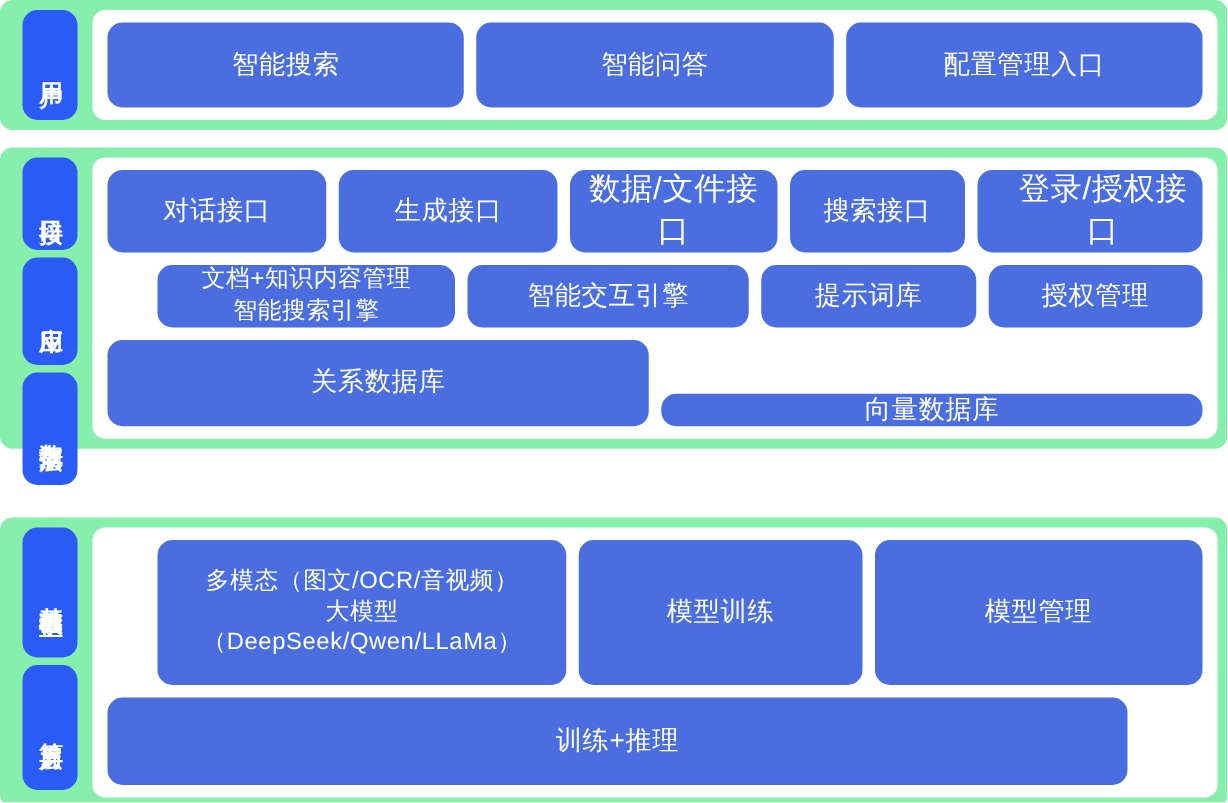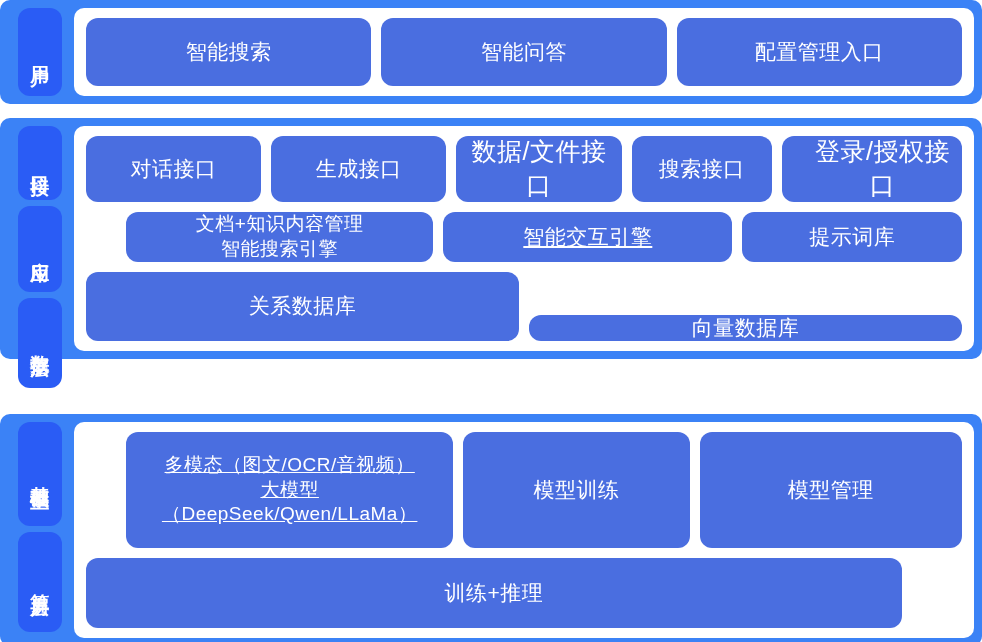--- a/index.html
+++ b/index.html
@@ -18,21 +18,21 @@
     background: #ffffff;
     overflow: hidden;
     box-sizing: border-box;
   }
 
   
   .section {
     position: absolute;
     left: 0;
     width: 982px;
-    background: #3b82f6;
+    background: #86efac;
     border-radius: 10px;
     box-sizing: border-box;
     display: flex;
     flex-direction: row;
     align-items: stretch;
   }
   .section-user   { top: 0px;   height: 104px; }
   .section-mid    { top: 118px; height: 241px; }
   .section-bottom { top: 414px; height: 232px; }
 
@@ -160,22 +160,23 @@
         <div class="card" style="flex:1.0 1 0;">对话接口</div>
         <div class="card" style="flex:1.0 1 0;">生成接口</div>
         <div class="card small" style="flex:0.94 1 0;">数据/文件接口</div>
         <div class="card" style="flex:0.78 1 0;">搜索接口</div>
         <div class="card small" style="flex:0.9 1 0;padding-left:29px;">登录/授权接口</div>
       </div>
 
       <div class="row">
         <div class="card multi" style="flex:1.13 1 0;">文档+知识内容管理
 智能搜索引擎</div>
-        <div class="card" style="flex:1.06 1 0;text-decoration:underline;">智能交互引擎</div>
+        <div class="card" style="flex:1.06 1 0;">智能交互引擎</div>
         <div class="card" style="flex:0.79 1 0;text-align:right;">提示词库</div>
+        <div class="card" style="flex:0.79 1 0;">授权管理</div>
       </div>
 
       <div class="row">
         <div class="card" style="flex:1.0 1 0;">关系数据库</div>
         <div class="card" style="flex:1.0 1 0;margin-top:43px;">向量数据库</div>
       </div>
 
     </div>
   </div>
 
@@ -184,21 +185,21 @@
       <div class="tag tag-row1">
         <span class="tag-text">基础模型</span>
       </div>
       <div class="tag tag-row2">
         <span class="tag-text">算力层</span>
       </div>
     </div>
     <div class="panel">
 
       <div class="row">
-        <div class="card multi" style="flex:1.2 1 0;text-decoration:underline;">多模态（图文/OCR/音视频）
+        <div class="card multi" style="flex:1.2 1 0;">多模态（图文/OCR/音视频）
 大模型（DeepSeek/Qwen/LLaMa）</div>
         <div class="card" style="flex:0.81 1 0;">模型训练</div>
         <div class="card" style="flex:0.95 1 0;">模型管理</div>
       </div>
 
       <div class="row">
         <div class="card" style="flex:0.93 1 0;">训练+推理</div>
       </div>
 
     </div>

